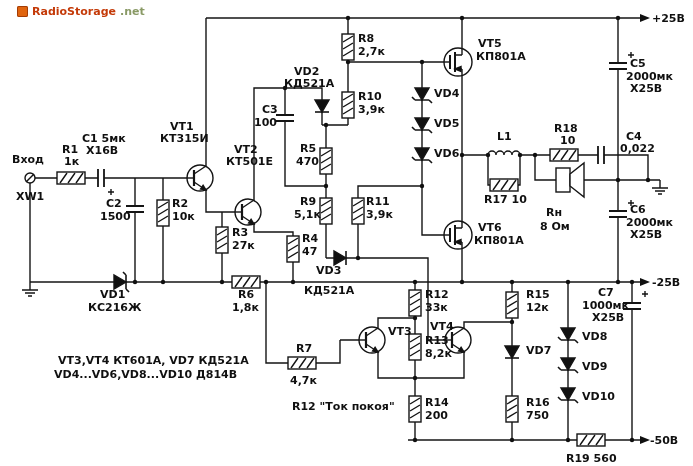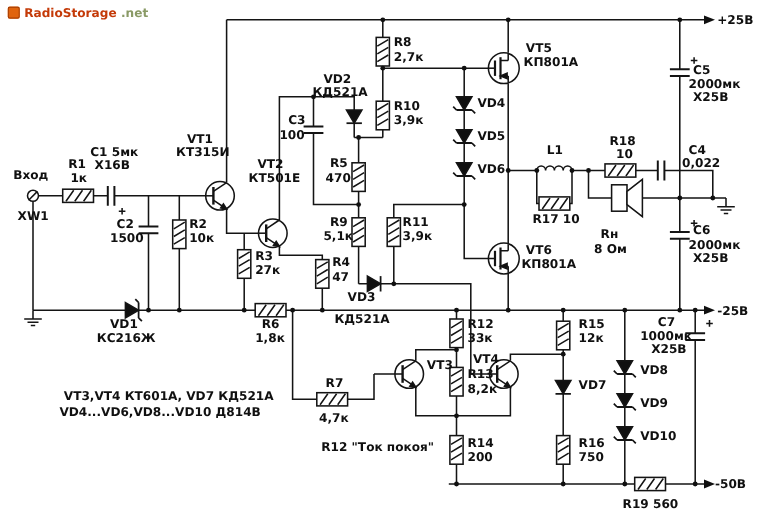--- a/index.html
+++ b/index.html
@@ -1,17 +1,17 @@
 <!DOCTYPE html>
 <html><head>
 <meta charset="utf-8">
 <style>
   html,body{margin:0;padding:0;background:#ffffff}
   .stage{position:relative;width:693px;height:466px;background:#fff;font-family:"DejaVu Sans",sans-serif;overflow:hidden}
-  .watermark{position:absolute;top:5px;left:7px;display:flex;align-items:center;gap:4px;font-size:11px;font-weight:700;z-index:2;cursor:pointer}
+  .watermark{position:absolute;top:5px;left:17px;display:flex;align-items:center;gap:4px;font-size:11px;font-weight:700;z-index:2;cursor:pointer}
   .wm-icon{width:11px;height:11px;border-radius:2px;background:#e0640e;box-shadow:inset 0 0 0 1px #a33c05;display:inline-block}
   .wm-brand{color:#c43a08}
   .wm-tld{color:#8a9a66}
   svg{position:absolute;left:0;top:0}
   .w{fill:none;stroke:#141414;stroke-width:1.4}
   .lbl{font:700 11px "DejaVu Sans",sans-serif;fill:#101010;white-space:pre}
   .dot{fill:#101010;stroke:none}
   .arrow{fill:#101010;stroke:none}
 </style>
 </head>

